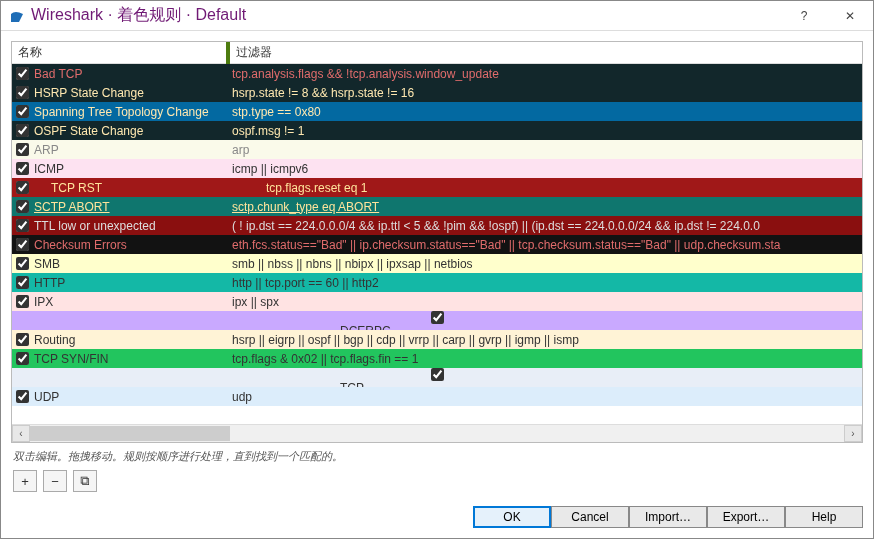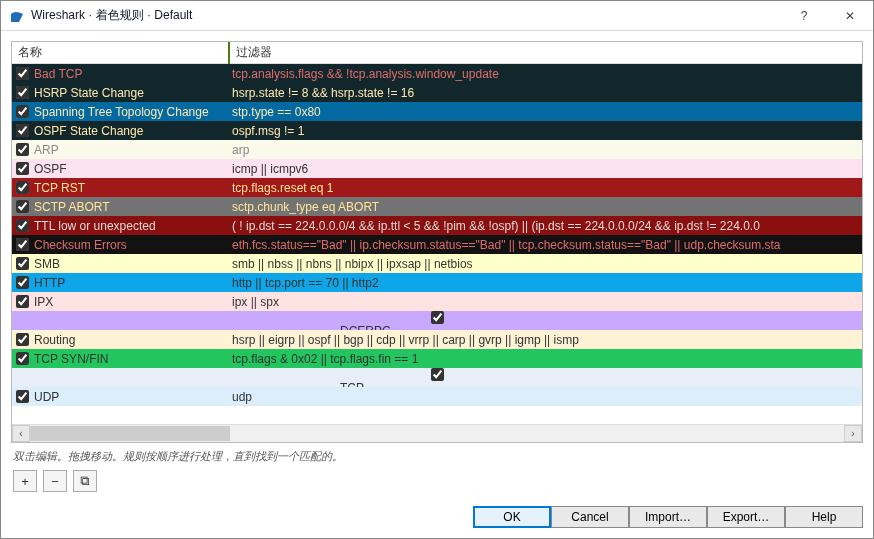--- a/index.html
+++ b/index.html
@@ -1,26 +1,26 @@
 <!DOCTYPE html>
 <html><head>
 <meta charset="utf-8">
 <style>
 * { box-sizing: border-box; margin: 0; padding: 0; }
 body { font-family: "Microsoft YaHei", "Segoe UI", Tahoma, sans-serif; font-size: 12px; background: #f0f0f0; width: 874px; height: 539px; overflow: hidden; }
 .dialog { width: 874px; height: 539px; background: #fff; border: 1px solid #888; display: flex; flex-direction: column; }
 .titlebar { height: 30px; background: #fff; display: flex; align-items: center; padding: 0 0 0 8px; border-bottom: 1px solid #ddd; }
 .titlebar .shark { width: 16px; height: 16px; margin-right: 6px; }
-.titlebar .title { flex: 1; font-size: 12px; color: #0f172a; }
+.titlebar .title { flex: 1; font-size: 16px; color: #701a75; }
 .titlebar .btn { width: 46px; height: 30px; display: flex; align-items: center; justify-content: center; color: #444; cursor: default; }
 .content { flex: 1; padding: 10px 10px 0 10px; display: flex; flex-direction: column; overflow: hidden; }
 .table-wrap { border: 1px solid #bbb; flex: 1; display: flex; flex-direction: column; overflow: hidden; }
 .thead { display: flex; background: #fff; border-bottom: 1px solid #ddd; height: 22px; align-items: center; font-size: 12px; color: #333; }
 .th { padding: 3px 6px; }
-.th.name { width: 218px; border-right: 2px solid #4d7c0f; }
+.th.name { width: 218px; border-right: 4px solid #4d7c0f; }
 .th.filter { flex: 1; }
 .tbody { flex: 1; overflow: hidden; }
 .row { display: flex; align-items: center; height: 19px; font-size: 12px; white-space: nowrap; }
 .cb { width: 20px; display: flex; align-items: center; justify-content: center; }
 .cb input { width: 13px; height: 13px; accent-color: #333; }
 .cell-name { width: 198px; padding-left: 2px; overflow: hidden; }
 .cell-filter { flex: 1; padding-left: 2px; overflow: hidden; }
 .hscroll { height: 18px; background: #f0f0f0; display: flex; align-items: center; border-top: 1px solid #ddd; position: relative; }
 .hscroll .arrow { width: 18px; height: 17px; background: #e8e8e8; border: 1px solid #ccc; display: flex; align-items: center; justify-content: center; font-size: 10px; color: #555; }
 .hscroll .track { flex: 1; height: 17px; background: #f0f0f0; position: relative; }
@@ -84,31 +84,31 @@
             <div class="cb">
               <input type="checkbox" checked="" style="">
             </div>
             <div class="cell-name">ARP</div>
             <div class="cell-filter">arp</div>
           </div>
           <div class="row" style="background: rgb(253, 226, 241); color: rgb(51, 51, 51);">
             <div class="cb">
               <input type="checkbox" checked="" style="">
             </div>
-            <div class="cell-name">OSPF</div>
+            <div class="cell-name">ICMP</div>
             <div class="cell-filter">icmp || icmpv6</div>
           </div>
-          <div class="row" style="background: rgb(160, 24, 24); color: rgb(255, 228, 156);">
+          <div class="row" style="background: rgb(160, 24, 24); color: rgb(255, 228, 156); gap: 17px;">
             <div class="cb">
               <input type="checkbox" checked="" style="">
             </div>
             <div class="cell-name">TCP RST</div>
             <div class="cell-filter">tcp.flags.reset eq 1</div>
           </div>
-          <div class="row" style="background: #737373; color: rgb(255, 228, 156);">
+          <div class="row" style="background: #0f766e; color: rgb(255, 228, 156); text-decoration: underline;">
             <div class="cb">
               <input type="checkbox" checked="" style="">
             </div>
             <div class="cell-name">SCTP ABORT</div>
             <div class="cell-filter">sctp.chunk_type eq ABORT</div>
           </div>
           <div class="row" style="background: rgb(138, 15, 15); color: rgb(221, 221, 221);">
             <div class="cb">
               <input type="checkbox" checked="" style="">
             </div>
@@ -122,26 +122,26 @@
             <div class="cell-name">Checksum Errors</div>
             <div class="cell-filter">eth.fcs.status=="Bad" || ip.checksum.status=="Bad" || tcp.checksum.status=="Bad" || udp.checksum.sta</div>
           </div>
           <div class="row" style="background: rgb(255, 255, 204); color: rgb(51, 51, 51);">
             <div class="cb">
               <input type="checkbox" checked="" style="">
             </div>
             <div class="cell-name">SMB</div>
             <div class="cell-filter">smb || nbss || nbns || nbipx || ipxsap || netbios</div>
           </div>
-          <div class="row" style="background: #0ea5e9; color: rgb(51, 51, 51);">
+          <div class="row" style="background: #14b8a6; color: rgb(51, 51, 51);">
             <div class="cb">
               <input type="checkbox" checked="" style="">
             </div>
             <div class="cell-name">HTTP</div>
-            <div class="cell-filter">http || tcp.port == 70 || http2</div>
+            <div class="cell-filter">http || tcp.port == 60 || http2</div>
           </div>
           <div class="row" style="background: rgb(255, 227, 227); color: rgb(51, 51, 51);">
             <div class="cb">
               <input type="checkbox" checked="" style="">
             </div>
             <div class="cell-name">IPX</div>
             <div class="cell-filter">ipx || spx</div>
           </div>
           <div class="row" style="background: rgb(201, 169, 255); color: rgb(51, 51, 51); flex-direction: column;">
             <div class="cb">

